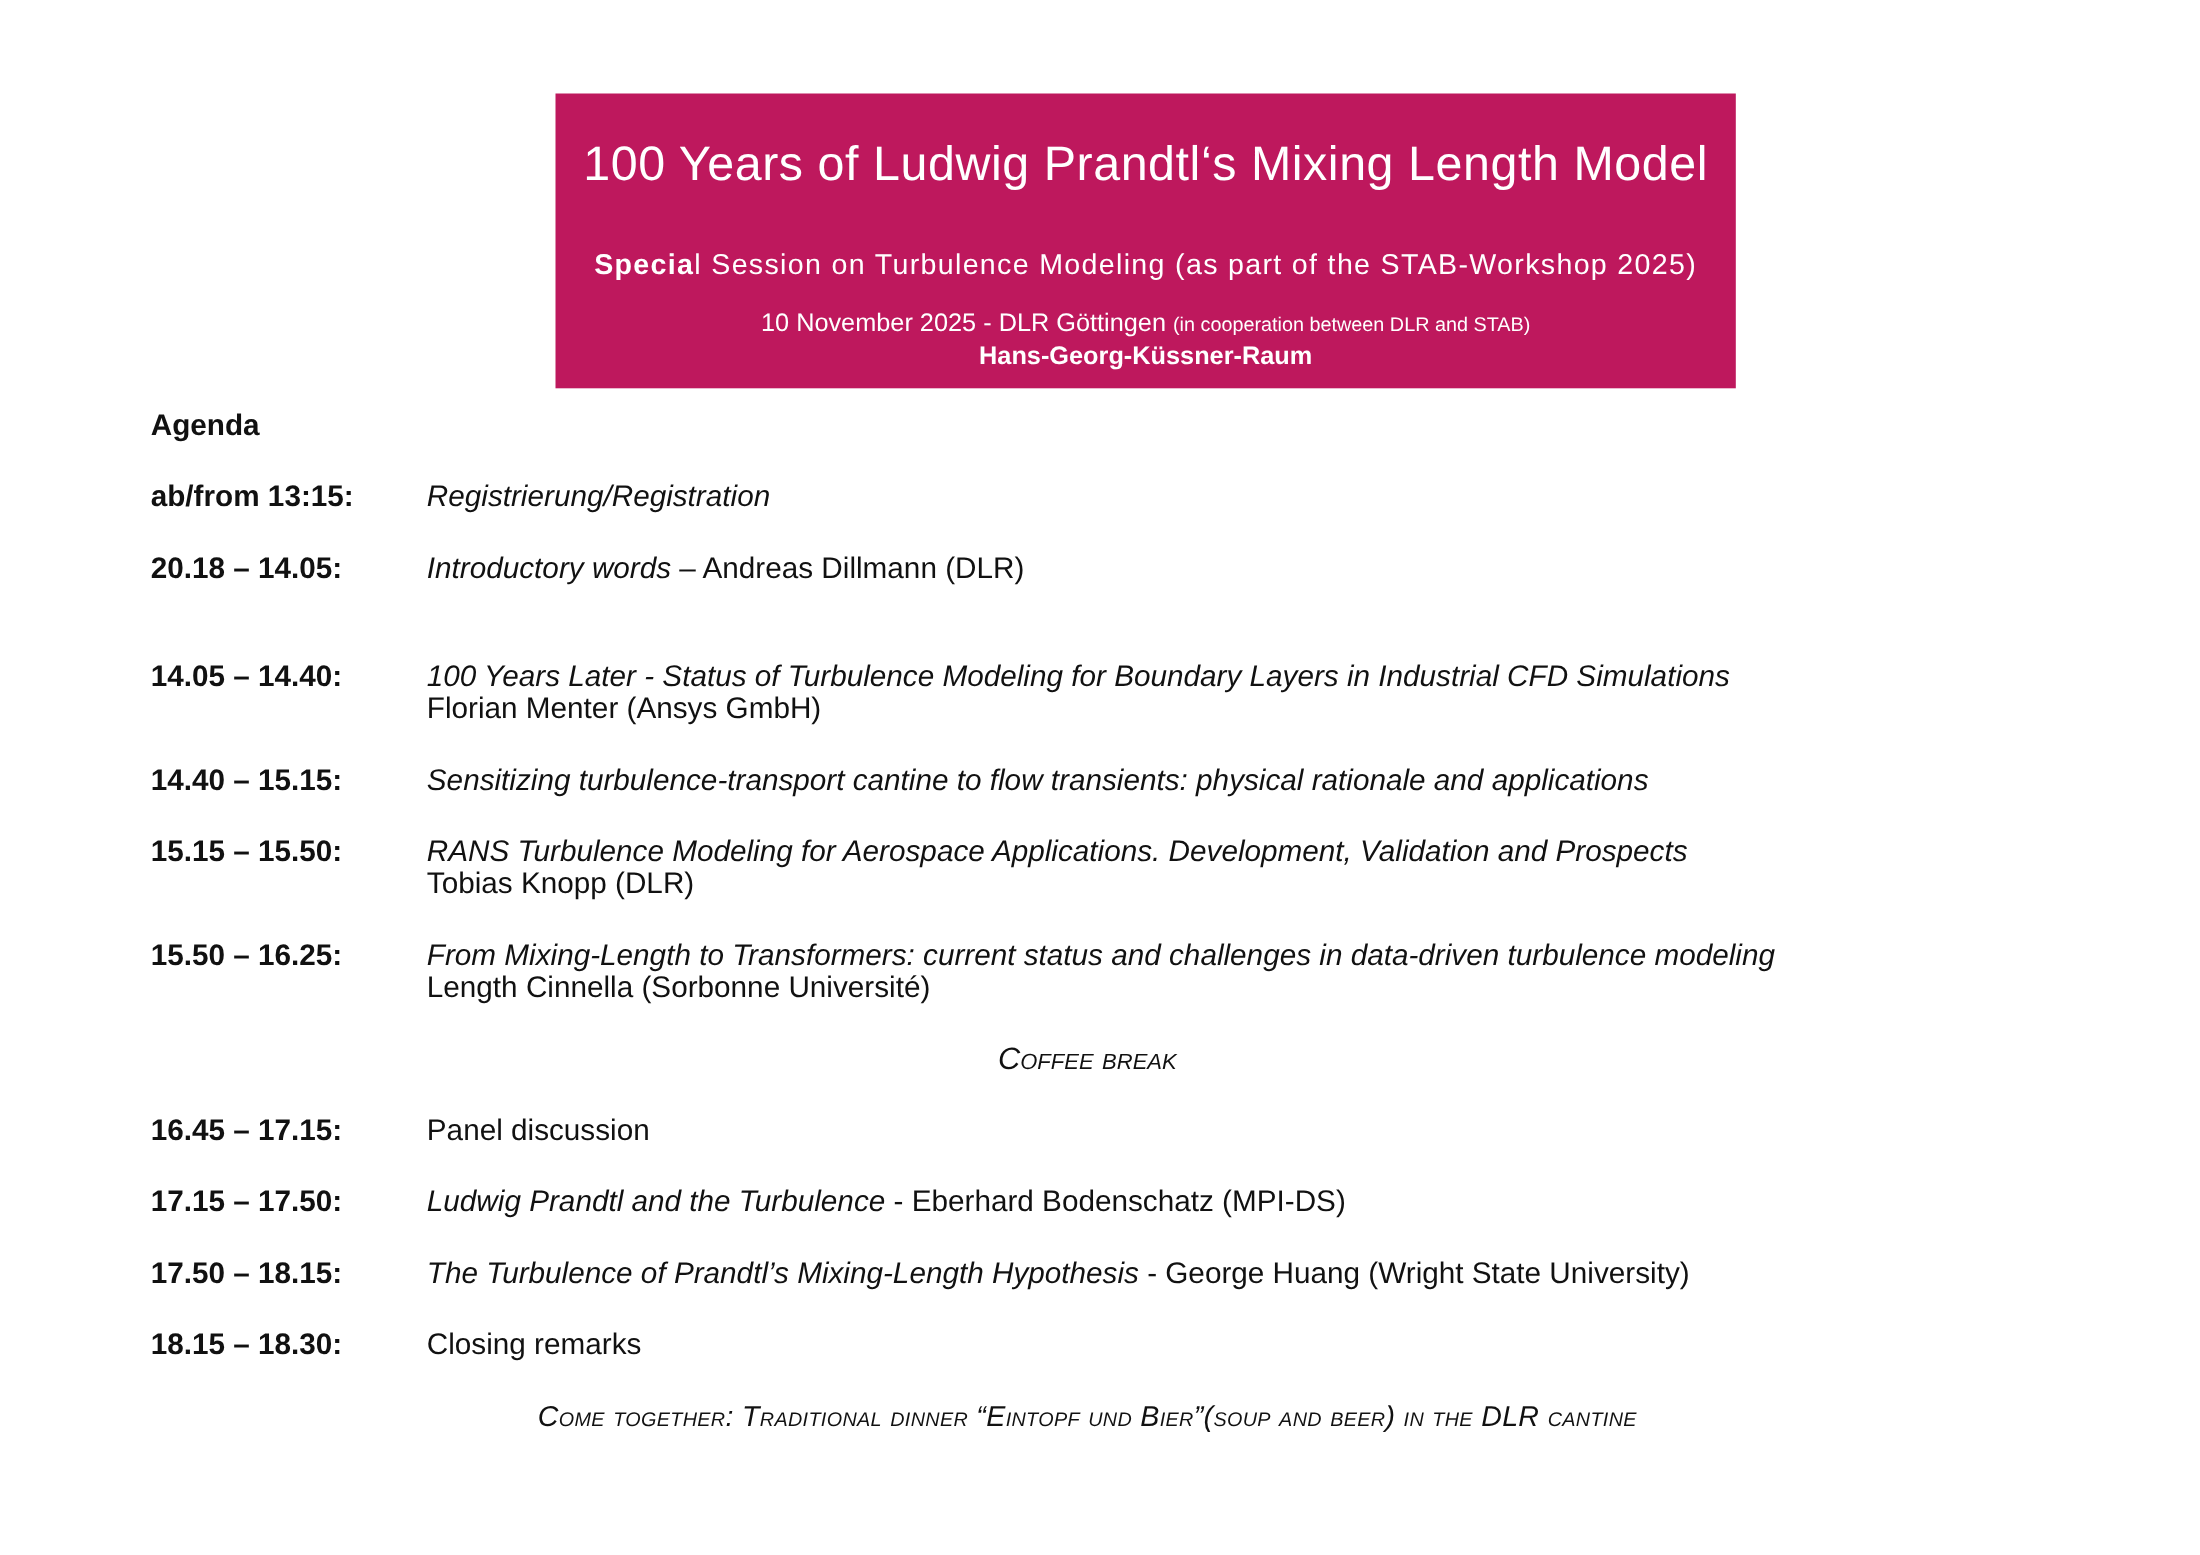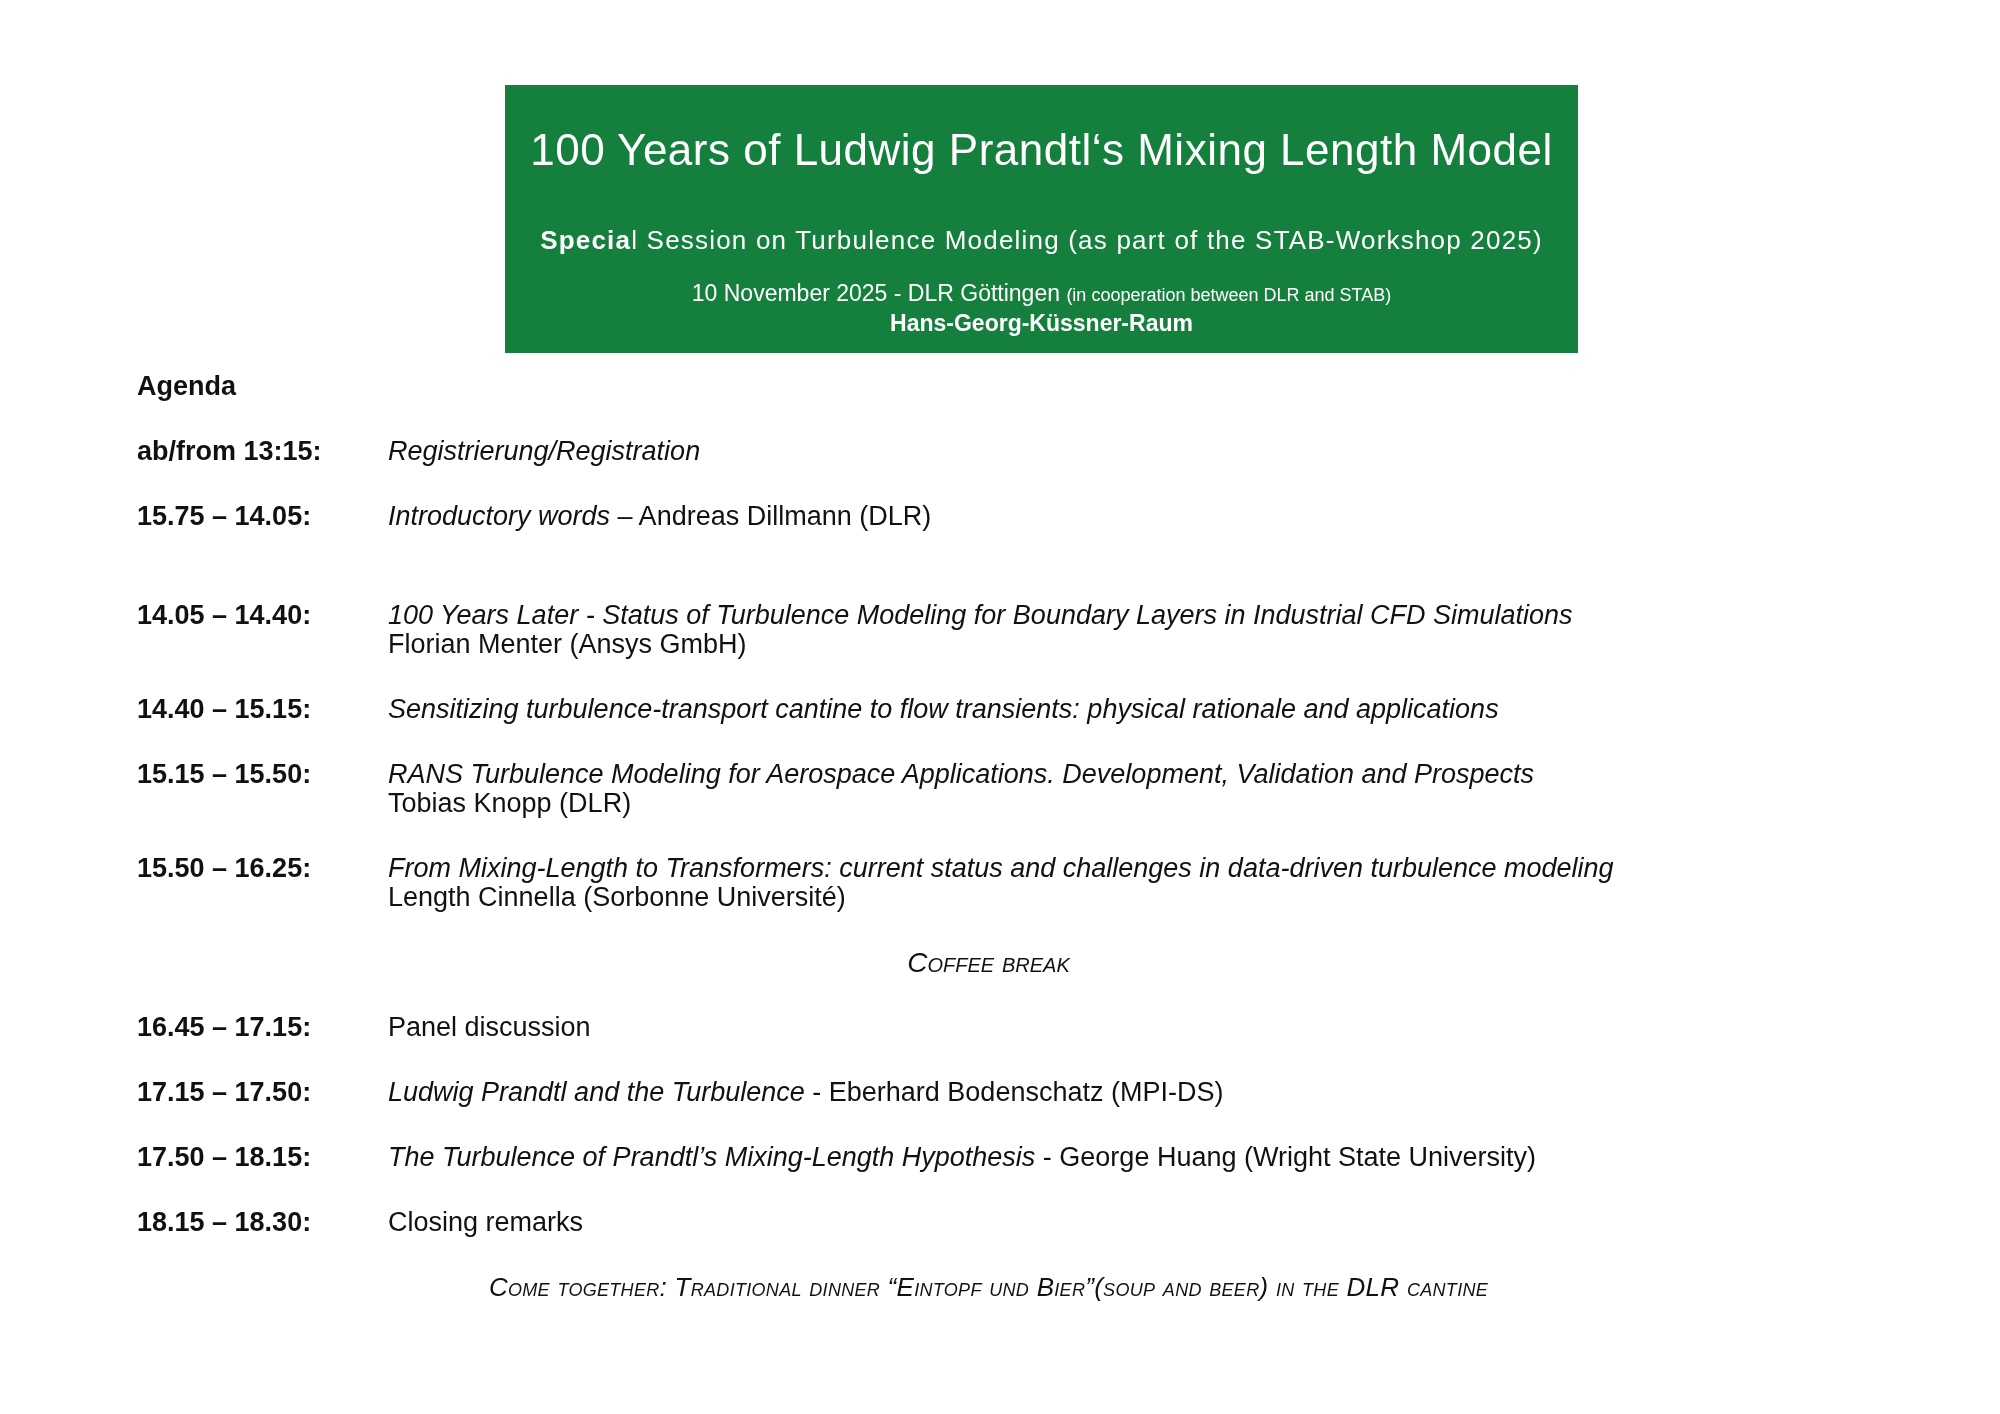--- a/index.html
+++ b/index.html
@@ -82,42 +82,42 @@
     font-variant: small-caps;
   }
   .center-line.break { font-size: 28px; }
   .center-line.closing { font-size: 26px; letter-spacing: 0.3px; }
 </style>
 </head>
 <body>
 
 <div class="page">
 
-  <div class="banner" style="background: #15803d;">
+  <div class="banner" style="background: #be185d;">
     <div class="banner-title">100 Years of Ludwig Prandtl‘s Mixing Length Model</div>
     <div class="banner-subtitle">
       <span class="bold">Specia</span><span>l Session on Turbulence Modeling (as part of the STAB-Workshop 2025)</span>
     </div>
     <div class="banner-date">
       <span>10 November 2025 -  DLR Göttingen </span><span class="small">(in cooperation between DLR and STAB)</span>
     </div>
     <div class="banner-room">Hans-Georg-Küssner-Raum</div>
   </div>
 
   <div class="agenda">
     <div class="agenda-heading">Agenda</div>
     <div id="agenda-list">
         <div class="row">
           <div class="time">ab/from 13:15:</div>
           <div class="content">
             <div><span class="italic">Registrierung/Registration</span></div>
           </div>
         </div>
         <div class="row">
-          <div class="time">15.75 – 14.05:</div>
+          <div class="time">20.18 – 14.05:</div>
           <div class="content">
             <div><span class="italic">Introductory words</span><span> – Andreas Dillmann (DLR)</span></div>
           </div>
         </div>
         <div class="row gap-large">
           <div class="time">14.05 – 14.40:</div>
           <div class="content">
             <div><span class="italic">100 Years Later - Status of Turbulence Modeling for Boundary Layers in Industrial CFD Simulations</span></div>
             <div>Florian Menter (Ansys GmbH)</div>
           </div>

